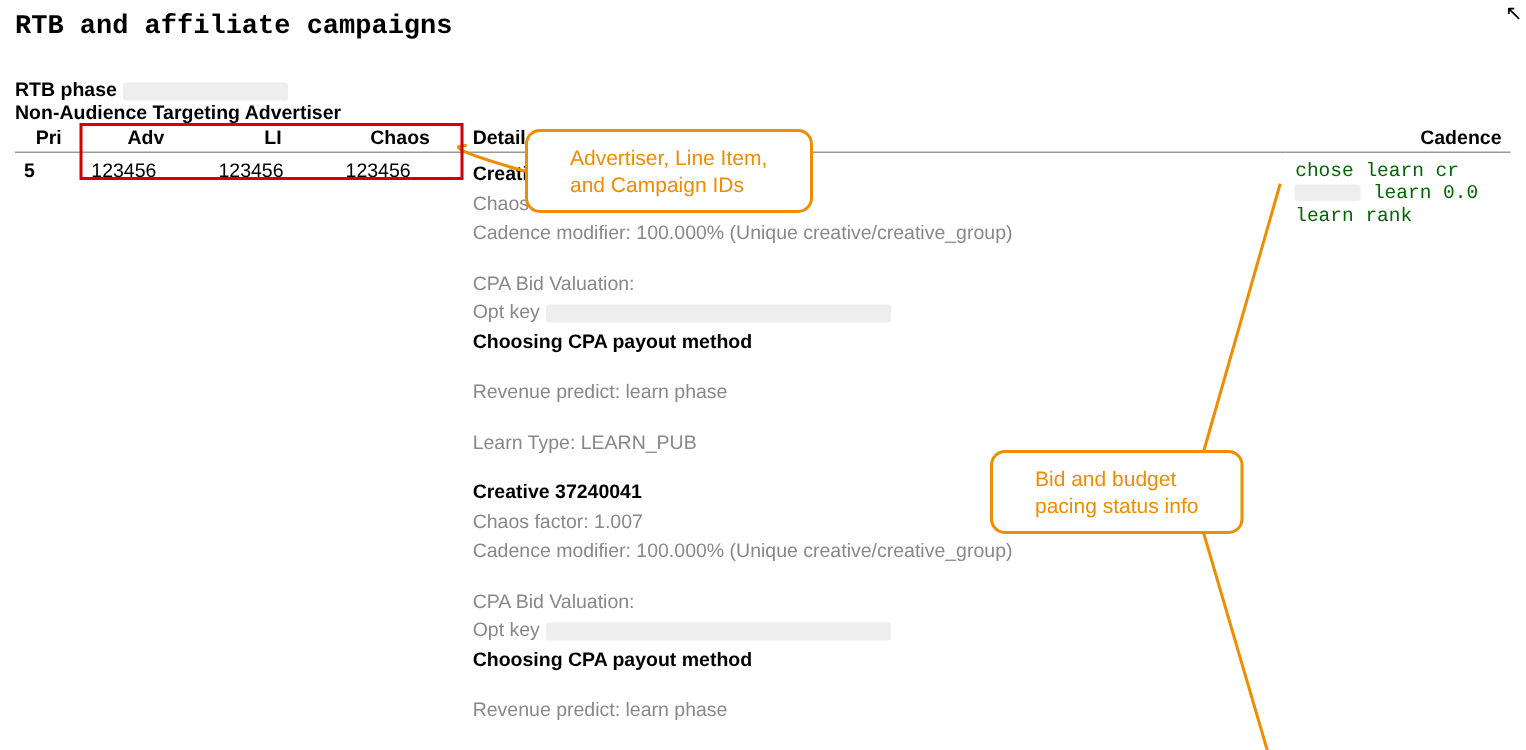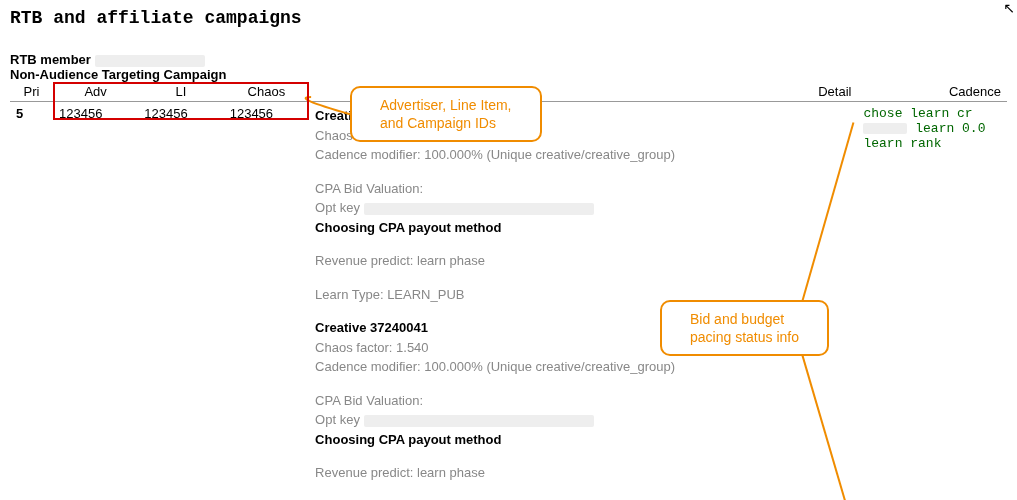--- a/index.html
+++ b/index.html
@@ -26,26 +26,26 @@
     border-radius: 2px;
     vertical-align: middle;
   }
   table.campaign-table {
     border-collapse: collapse;
     width: 100%;
     font-size: 13px;
   }
   table.campaign-table th {
     text-align: center;
-    font-weight: normal;
+    font-weight: bold;
     padding: 2px 6px;
     border-bottom: 1px solid #999;
     white-space: nowrap;
   }
-  table.campaign-table th.detail-col { text-align: right; width: 55%; }
+  table.campaign-table th.detail-col { text-align: left; width: 55%; }
   table.campaign-table th.result-col { text-align: right; width: 15%; }
   table.campaign-table td {
     vertical-align: top;
     padding: 4px 6px;
     border-bottom: 1px solid #ccc;
   }
   .id-cell { padding-right: 10px; }
   .detail-block { color: #000; line-height: 1.5; }
   .detail-block .muted { color: #888; }
   .detail-block .bold { font-weight: bold; }
@@ -102,25 +102,25 @@
   }
 </style>
 </head>
 <body>
 
 <span class="cursor">↖</span>
 
 <h2 class="page-title">RTB and affiliate campaigns</h2>
 
 <div class="meta-line">
-  <span>RTB member</span>
+  <span>RTB phase</span>
   <span class="blur-box" style="width:110px;height:12px;"></span>
 </div>
 
-<div class="meta-line">Non-Audience Targeting Campaign</div>
+<div class="meta-line">Non-Audience Targeting Advertiser</div>
 
 <table class="campaign-table">
   <thead>
     <tr>
       <th>Pri</th>
       <th id="th-adv">Adv</th>
       <th id="th-li">LI</th>
       <th id="th-camp">Chaos</th>
       <th class="detail-col">Detail</th>
       <th class="result-col">Cadence</th>
@@ -142,21 +142,21 @@
           <div class="section">
             <div class="muted">CPA Bid Valuation:</div>
             <div class="muted"><span>Opt key</span> <span class="inline-blur"></span></div>
             <div class="bold">Choosing CPA payout method</div>
           </div>
           <div class="section muted">Revenue predict: learn phase</div>
           <div class="section muted">Learn Type: LEARN_PUB</div>
 
           <div class="section">
             <div class="bold">Creative 37240041</div>
-            <div class="muted">Chaos factor: 1.540</div>
+            <div class="muted">Chaos factor: 1.007</div>
             <div class="muted">Cadence modifier: 100.000% (Unique creative/creative_group)</div>
           </div>
           <div class="section">
             <div class="muted">CPA Bid Valuation:</div>
             <div class="muted"><span>Opt key</span> <span class="inline-blur"></span></div>
             <div class="bold">Choosing CPA payout method</div>
           </div>
           <div class="section muted">Revenue predict: learn phase</div>
           <div class="muted">Learn Type: LEARN_PUB</div>
         </div>

